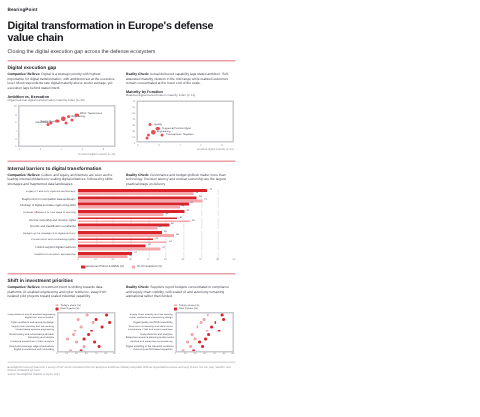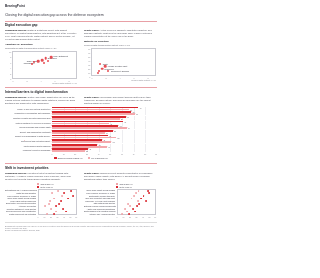--- a/index.html
+++ b/index.html
@@ -94,20 +94,21 @@
 <body>
 
 <div class="page">
 
   <div class="brandbar">
     <div class="brand">
       <span>BearingPoint</span><span class="dot">.</span>
     </div>
   </div>
 
+  <h1 class="title">Digital transformation in Europe's defense value chain</h1>
   <div class="subtitle">Closing the digital execution gap across the defense ecosystem</div>
 
   <div class="rule"></div>
   <div class="sect-h">Digital execution gap</div>
 
   <div class="cols">
 
     <div class="col">
       <div class="blurb">
         <b>Companies' Believe:</b>

